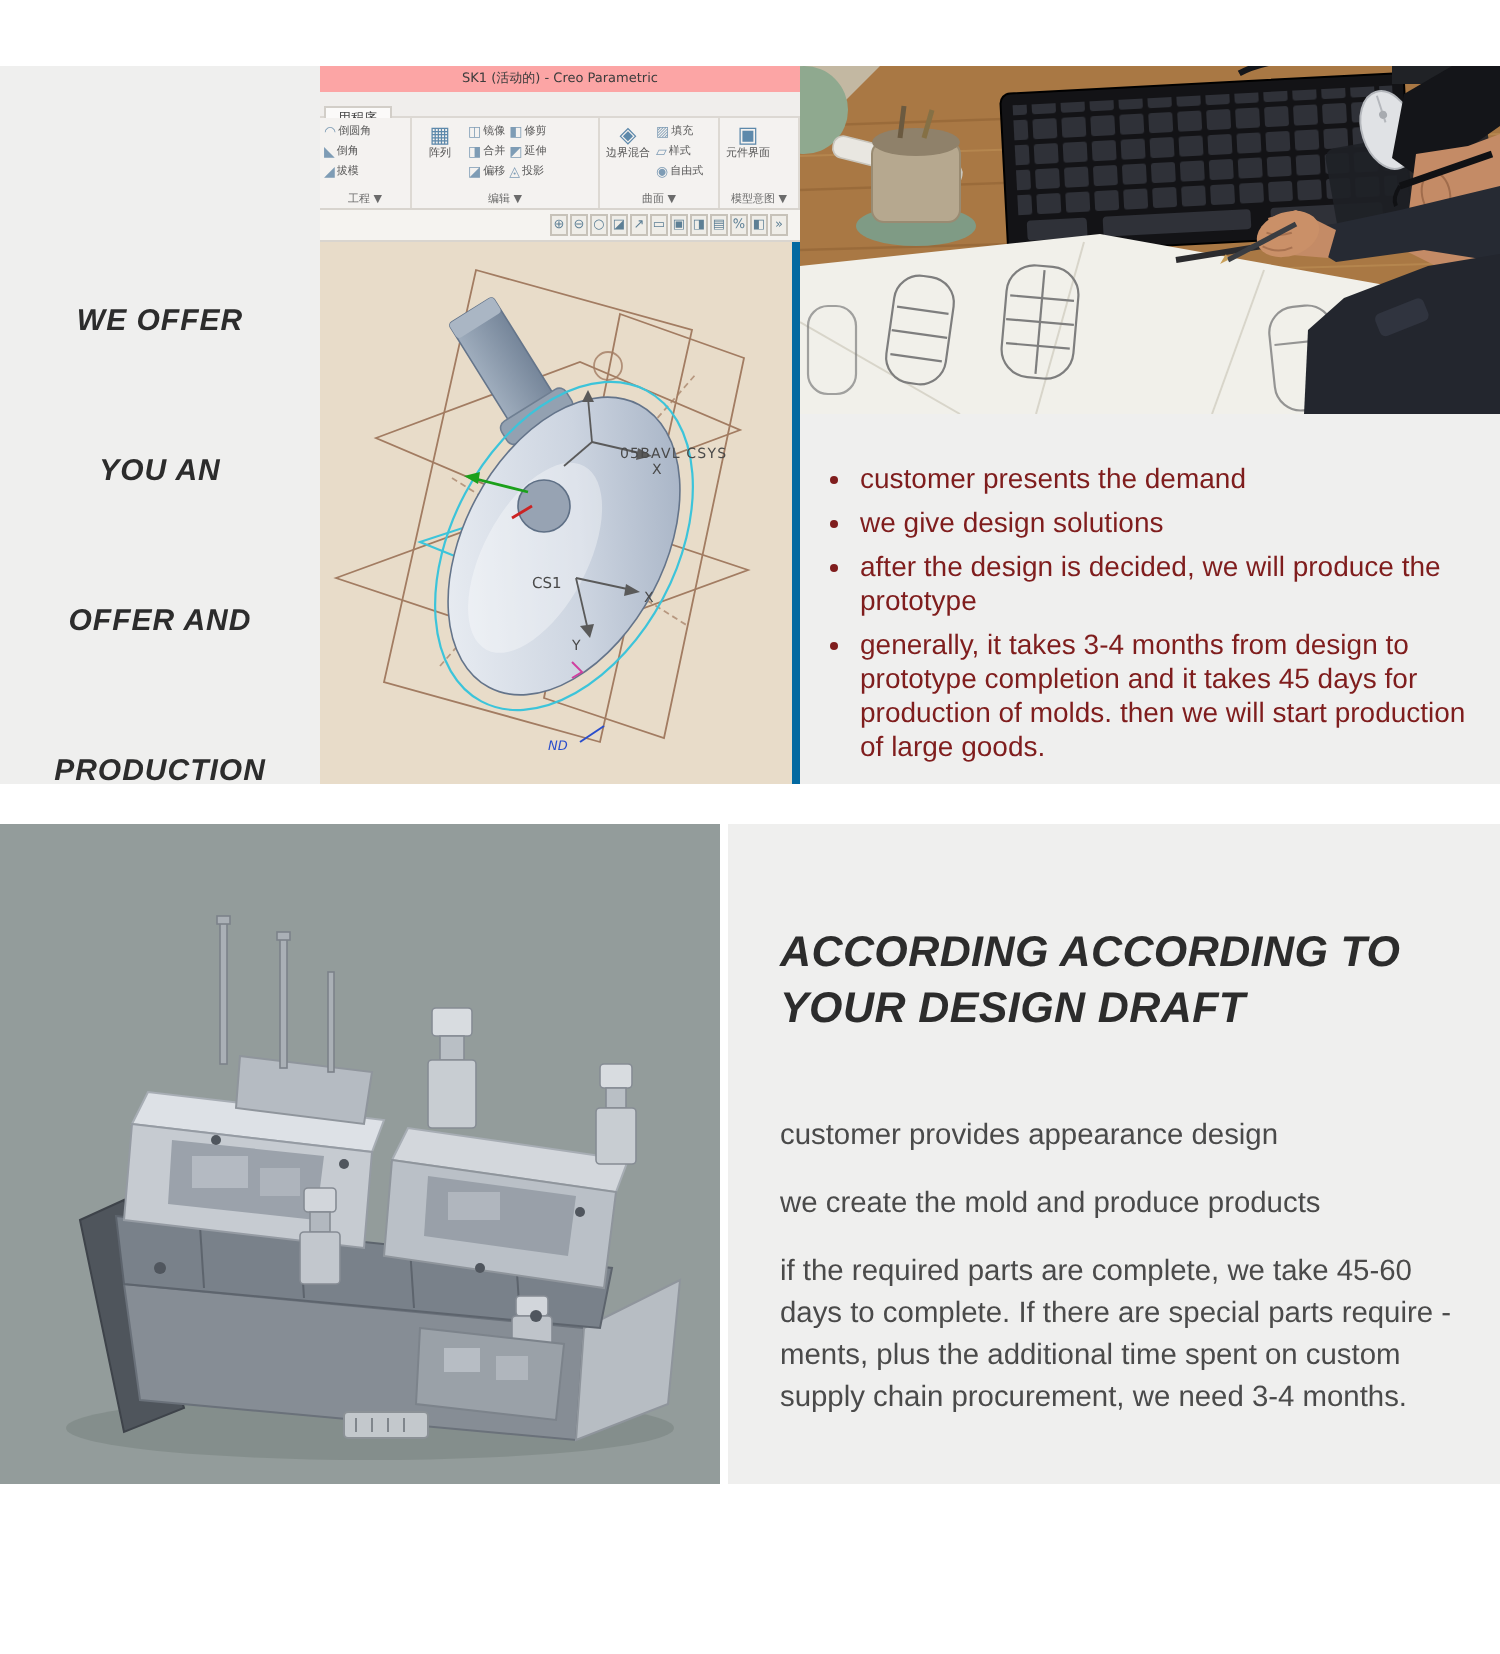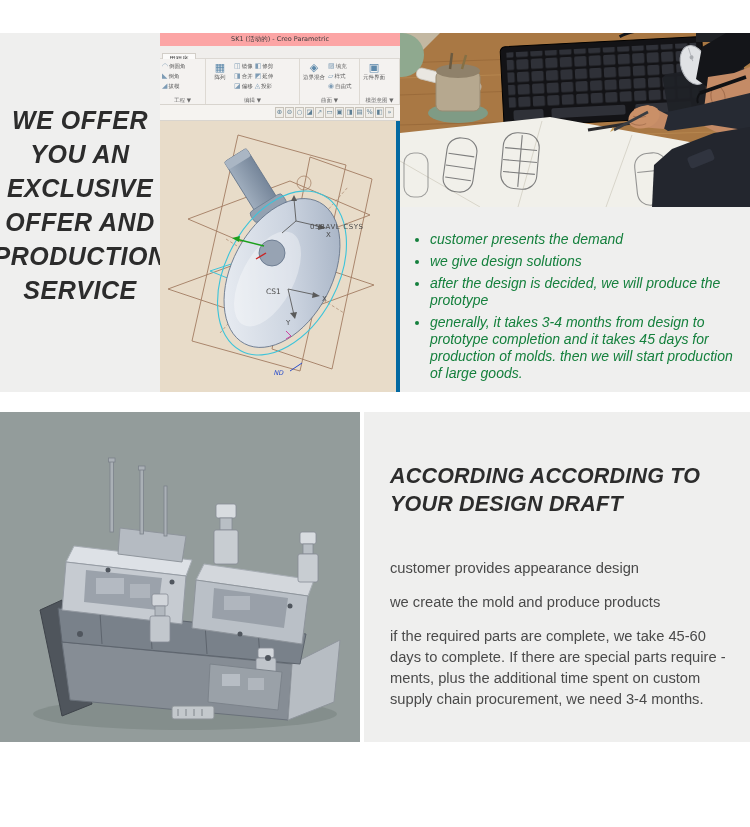--- a/index.html
+++ b/index.html
@@ -4,22 +4,22 @@
 <style>
   * { margin:0; padding:0; box-sizing:border-box; }
   body { background:#ffffff; font-family:"Liberation Sans", sans-serif; }
   .page { position:relative; width:750px; height:827px; background:#ffffff; overflow:hidden; }
 
   
   .top-section { position:absolute; top:33px; left:0; width:750px; height:359px; display:flex; }
 
   .offer-panel { width:160px; height:100%; background:#efefee; display:flex; flex-direction:column;
                  align-items:center; padding-top:70px; }
-  .offer-line { font-size:25px; font-weight:bold; font-style:italic; color:#2c2c2c;
-                line-height:34px; letter-spacing:.5px; white-space:nowrap; }
+  .offer-line { font-size:15px; font-weight:bold; font-style:italic; color:#2c2c2c;
+                line-height:34px; letter-spacing:.5px; white-space:nowrap;margin-top:41px; }
 
   
   .cad { width:240px; height:100%; background:#f3f1ef; display:flex; flex-direction:column; font-family:"DejaVu Sans", sans-serif; }
   .cad-titlebar { height:13px; background:#fca5a5; font-size:6.5px; color:#3c3c3c; text-align:center; line-height:13px; }
   .cad-tabrow { height:13px; background:#f0eeec; border-bottom:1px solid #dcd8d3; padding-left:2px; }
   .cad-tab { display:inline-block; font-size:6.5px; color:#444; background:#fbfaf9; border:1px solid #d2cec8;
              border-bottom:none; padding:0 6px; line-height:11px; }
   .ribbon { height:46px; display:flex; background:#f4f2f0; border-bottom:1px solid #d8d4ce; }
   .rgroup { display:flex; flex-direction:column; border-right:1px solid #ddd9d3; padding:1px 2px 0 2px; }
   .rbody { flex:1; display:flex; align-items:flex-start; gap:2px; }
@@ -37,21 +37,21 @@
   .qicon { width:9px; height:11px; background:#efede8; border:1px solid #c7c2b9; font-size:6.5px; color:#5d7f95;
            text-align:center; line-height:9px; }
   .cad-viewport { flex:1; position:relative; background:#e8dcc9; border-right:4px solid #0369a1; }
   .cad-viewport svg { position:absolute; top:0; left:0; }
 
   
   .photo-col { width:350px; height:100%; display:flex; flex-direction:column; }
   .photo { width:350px; height:174px; }
   .bullets-panel { flex:1; background:#efefee; }
   .bullets-panel ul { margin:0; padding:24px 6px 0 30px; }
-  .bullets-panel li { font-size:14px; color:#15803d; line-height:17px; margin-bottom:5px;font-style:italic; }
+  .bullets-panel li { font-size:14px; color:#7f1d1d; line-height:17px; margin-bottom:5px; }
 
   
   .bottom-section { position:absolute; top:412px; left:0; width:750px; height:330px; display:flex; }
   .mold-panel { width:360px; height:100%; background:#939c9b; }
   .b-divider { width:4px; height:100%; background:#ffffff; }
   .design-panel { flex:1; background:#efefee; padding:50px 24px 0 26px; }
   .design-heading { font-size:21.5px; font-weight:bold; font-style:italic; color:#2c2c2c;
                     line-height:28px; letter-spacing:.2px; }
   .design-paras { margin-top:40px; }
   .design-paras p { font-size:14.7px; color:#4a4a4a; line-height:21px; margin-bottom:13px; }
@@ -59,21 +59,20 @@
 </head>
 <body>
 
 <div class="page">
 
   <div class="top-section">
 
     <div class="offer-panel">
       <div class="offer-line">WE OFFER</div>
       <div class="offer-line">YOU AN</div>
-      <div class="offer-line">EXCLUSIVE</div>
       <div class="offer-line">OFFER AND</div>
       <div class="offer-line">PRODUCTION</div>
       <div class="offer-line">SERVICE</div>
     </div>
 
     <div class="cad">
       <div class="cad-titlebar">SK1 (活动的) - Creo Parametric</div>
       <div class="cad-tabrow">
         <span class="cad-tab">用程序</span>
       </div>

